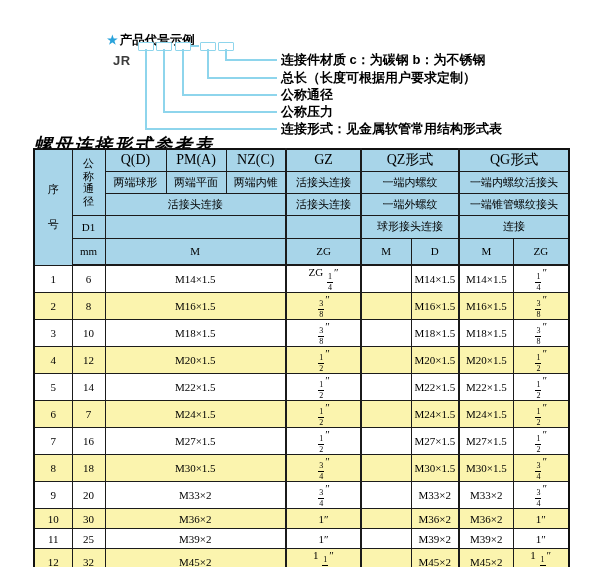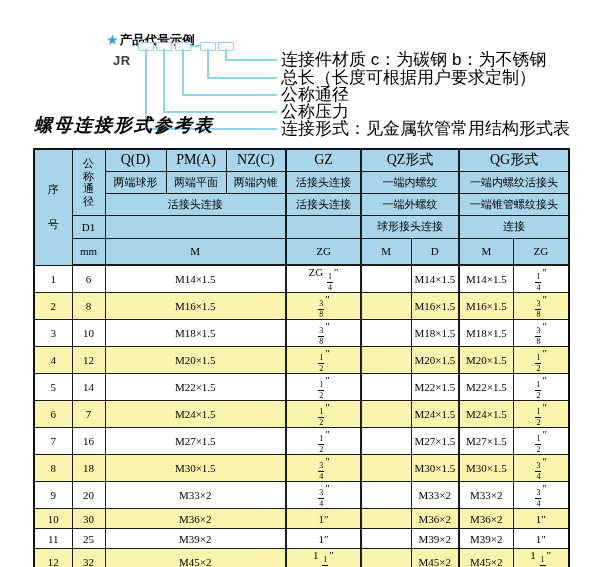--- a/index.html
+++ b/index.html
@@ -8,24 +8,24 @@
 
   
   .dg-heading{position:absolute;left:107px;top:32px;font-size:12.5px;font-weight:bold;white-space:nowrap;}
   .dg-heading .star{color:var(--accent,#2aa3db);margin-right:2px;font-size:12px;}
   .dg-prefix{position:absolute;left:113px;top:37px;font-size:13px;font-weight:bold;color:#3c3c3c;letter-spacing:.5px;margin-top:16px;}
   .dg-box{position:absolute;top:42px;width:14px;height:7px;border:1.5px solid var(--cyan,#8ed5ec);border-radius:1px;background:#fff;}
   .dg-dash{position:absolute;top:45px;width:8px;height:2px;background:var(--cyan,#8ed5ec);}
   .ln{position:absolute;background:var(--cyan,#8ed5ec);}
   .lnv{width:1.5px;}
   .lnh{height:1.5px;}
-  .dg-label{position:absolute;left:281px;font-size:17px;font-weight:normal;white-space:nowrap;line-height:14px;}
+  .dg-label{position:absolute;left:281px;font-size:13px;font-weight:bold;white-space:nowrap;line-height:14px;}
 
   
-  .tbl-title{position:absolute;left:33px;top:112px;margin:1px;font-family:"Liberation Serif",serif;
+  .tbl-title{position:absolute;left:33px;top:132px;margin:1px;font-family:"Liberation Serif",serif;
              font-size:18px;font-style:italic;font-weight:bold;letter-spacing:2px;}
 
   
   table.ref{position:absolute;left:33px;top:148px;width:535px;border-collapse:collapse;table-layout:fixed;
             font-family:"Liberation Serif","DejaVu Serif",serif;font-size:11px;}
   table.ref th,table.ref td{border:1px solid #1b1b1b;text-align:center;vertical-align:middle;
             padding:0;font-weight:normal;overflow:hidden;}
   table.ref{border:2px solid #111;}
   thead th{background:var(--header-bg,#a8d5e9);}
   .hr1{height:22px}.hr2{height:22px}.hr3{height:22px}.hr4{height:23px}.hr5{height:27px}

